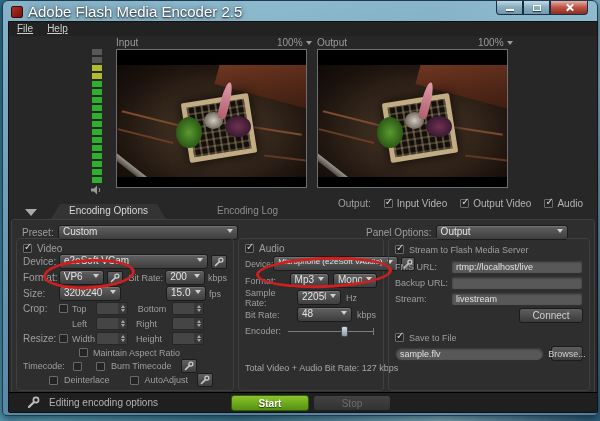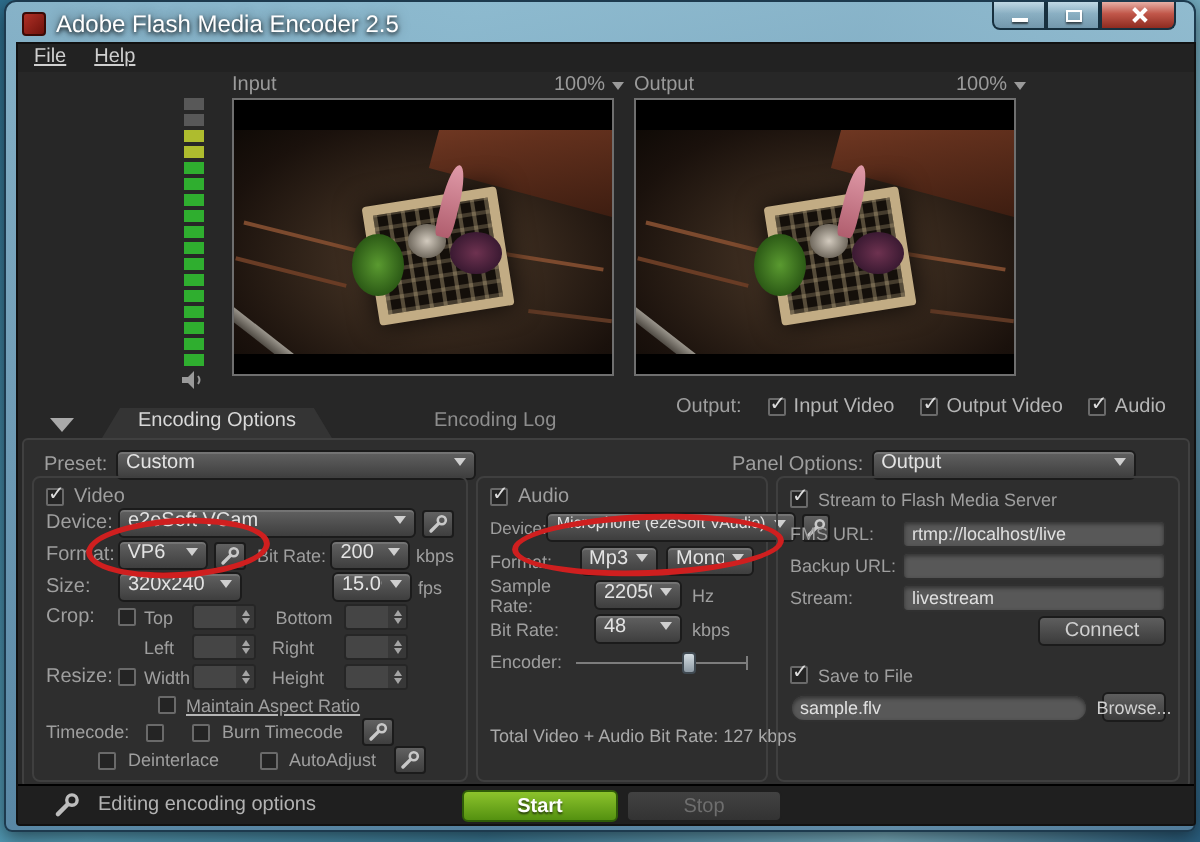--- a/index.html
+++ b/index.html
@@ -10,21 +10,21 @@
     position:relative; font-size:10px; color:#b5b5b5;
   }
   
   .window { position:absolute; left:2px; top:0; width:596px; height:416px;
     background: linear-gradient(180deg, rgba(150,190,210,.85), rgba(90,130,160,.8));
     border:1px solid #1d3a4e; border-radius:6px 6px 4px 4px;
     box-shadow: 0 3px 10px rgba(0,0,0,.55); padding:0 3px 4px 3px; }
   .titlebar { height:19px; display:flex; align-items:center; padding:2px 4px 0 5px; position:relative; }
   .app-icon { width:12px; height:12px; border-radius:2px; margin-right:5px;
     background: linear-gradient(135deg,#b03026,#6e120c); border:1px solid #3a0a06; }
-  .title-text { color:#fff; font-size:12px; text-shadow:0 1px 2px rgba(0,0,0,.9), 0 0 6px rgba(0,0,0,.5); }
+  .title-text { color:#fff; font-size:15px; text-shadow:0 1px 2px rgba(0,0,0,.9), 0 0 6px rgba(0,0,0,.5); }
   .win-btns { position:absolute; right:6px; top:0; display:flex; }
   .win-btn { width:27px; height:14px; border:1px solid #17303f; border-top:none;
     background: linear-gradient(rgba(235,243,248,.55), rgba(130,150,165,.25) 45%, rgba(70,95,115,.35));
     display:flex; align-items:center; justify-content:center; }
   .win-btn.min { border-radius:0 0 0 4px; }
   .win-btn.close { width:38px; border-radius:0 0 4px 0;
     background: linear-gradient(#e8b0a6, #c1574a 45%, #8e2b20); }
   .glyph-min { width:8px; height:2px; background:#fff; box-shadow:0 1px 1px rgba(0,0,0,.6); margin-top:4px; }
   .glyph-max { width:8px; height:6px; border:1.5px solid #fff; box-shadow:0 1px 1px rgba(0,0,0,.6); }
   .glyph-x { position:relative; width:9px; height:9px; }
@@ -341,21 +341,21 @@
             </span>
           <span class="lbl f9" style="width:32px; margin-left:4px">Height</span>
           <span class="stepper">
               <span class="val"></span>
               <span class="spin">
                 <i class="up"></i>
                 <i class="dn"></i>
               </span>
             </span>
         </div>
-        <div class="row" style="height:14px; gap:5px; padding-left:56px;text-decoration:underline;">
+        <div class="row" style="height:14px; gap:5px; padding-left:56px;">
           <span class="cb"></span>
           <span class="lbl f9">Maintain Aspect Ratio</span>
         </div>
         <div class="row" style="height:15px; gap:6px;">
           <span class="lbl f9" style="width:44px">Timecode:</span>
           <span class="cb"></span>
           <span class="cb" style="margin-left:8px"></span>
           <span class="lbl f9">Burn Timecode</span>
           <span class="tool-btn">
             <svg width="10" height="10" viewBox="0 0 10 10">
@@ -410,21 +410,21 @@
         <div class="row" style="height:17px;">
           <span class="lbl f9" style="width:52px">Sample Rate:</span>
           <span class="dd" style="width:44px">
             <span class="tx">22050</span>
               <span class="arr"></span>
           </span>
           <span class="lbl f9" style="margin-left:5px">Hz</span>
         </div>
         <div class="row" style="height:17px;">
           <span class="lbl f9" style="width:52px">Bit Rate:</span>
-          <span class="dd" style="width:44px">
+          <span class="dd" style="width:55px">
             <span class="tx">48</span>
               <span class="arr"></span>
           </span>
           <span class="lbl f9" style="margin-left:5px">kbps</span>
         </div>
         <div class="row" style="height:16px;">
           <span class="lbl f9" style="width:40px">Encoder:</span>
           <span class="slider">
             <span class="track"></span>
             <span class="endcap"></span>

